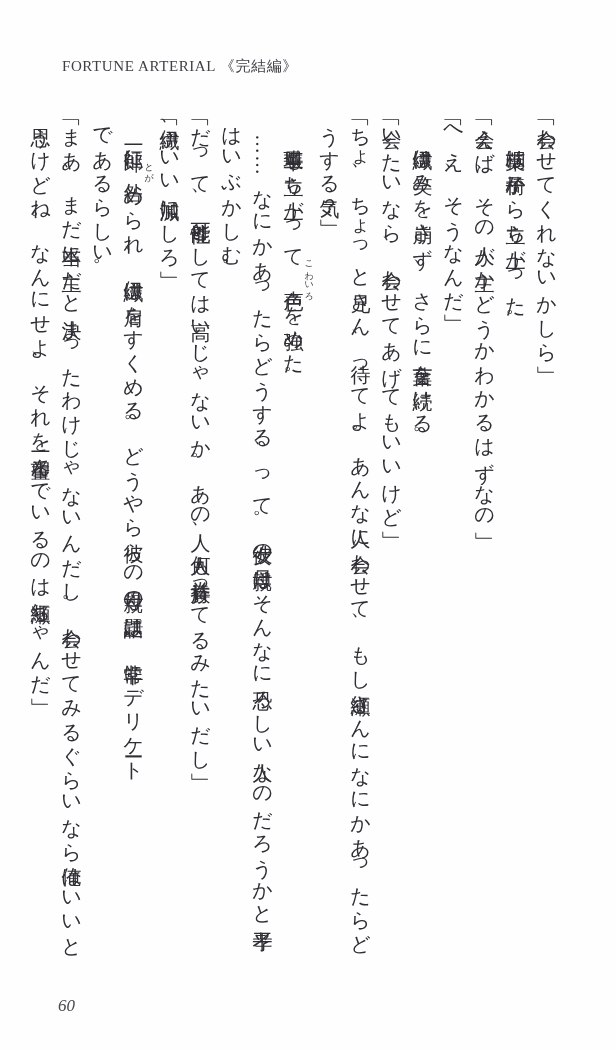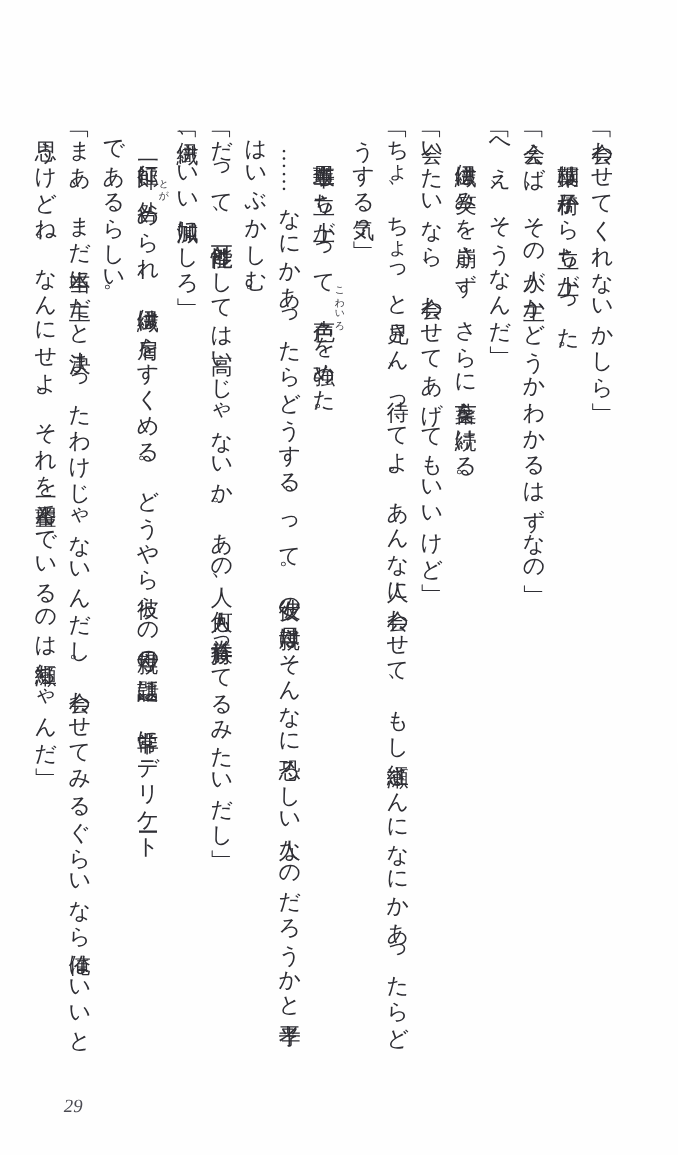--- a/index.html
+++ b/index.html
@@ -53,20 +53,21 @@
     top: 996px;
     font-size: 17px;
     font-style: italic;
     color: #4a4a52;
   }
 </style>
 </head>
 <body>
 
 <div class="page">
+  <div class="header">FORTUNE ARTERIAL 《完結編》</div>
 
   <div class="text-body">
       <div class="tcol">「会わせてくれないかしら」</div>
       <div class="tcol">　桐葉は椅子から立ち上がった。</div>
       <div class="tcol">「会えば、その人が主かどうかわかるはずなの」</div>
       <div class="tcol">「へえ、そうなんだ」</div>
       <div class="tcol">　伊織は笑みを崩さず、さらに言葉を続ける。</div>
       <div class="tcol">「会いたいなら、会わせてあげてもいいけど」</div>
       <div class="tcol">「ちょ、ちょっと兄さん、待ってよ。あんな人に会わせて、もし紅瀬さんになにかあったらど</div>
       <div class="tcol">うする気？」</div>
@@ -74,14 +75,14 @@
       <div class="tcol">　……なにかあったらどうする、って。彼女の母親はそんなに恐ろしい人なのだろうかと孝平</div>
       <div class="tcol">はいぶかしむ。</div>
       <div class="tcol">「だって、可能性としては高いじゃないか。あの人、何人も眷族持ってるみたいだし」</div>
       <div class="tcol">「伊織、いい加減にしろ」</div>
       <div class="tcol">　征一郎に<ruby>咎<rt>とが</rt></ruby>められ、伊織は肩をすくめる。どうやら彼らの母親の話題は、非常にデリケート</div>
       <div class="tcol">であるらしい。</div>
       <div class="tcol">「まあ、まだ本当に主だと決まったわけじゃないんだし。会わせてみるぐらいなら俺はいいと</div>
       <div class="tcol">思うけどね。なんにせよ、それを一番望んでいるのは紅瀬ちゃんだ」</div>
     </div>
 
-  <div class="page-number">29</div>
+  <div class="page-number">60</div>
 </div>
 
 </body></html>

